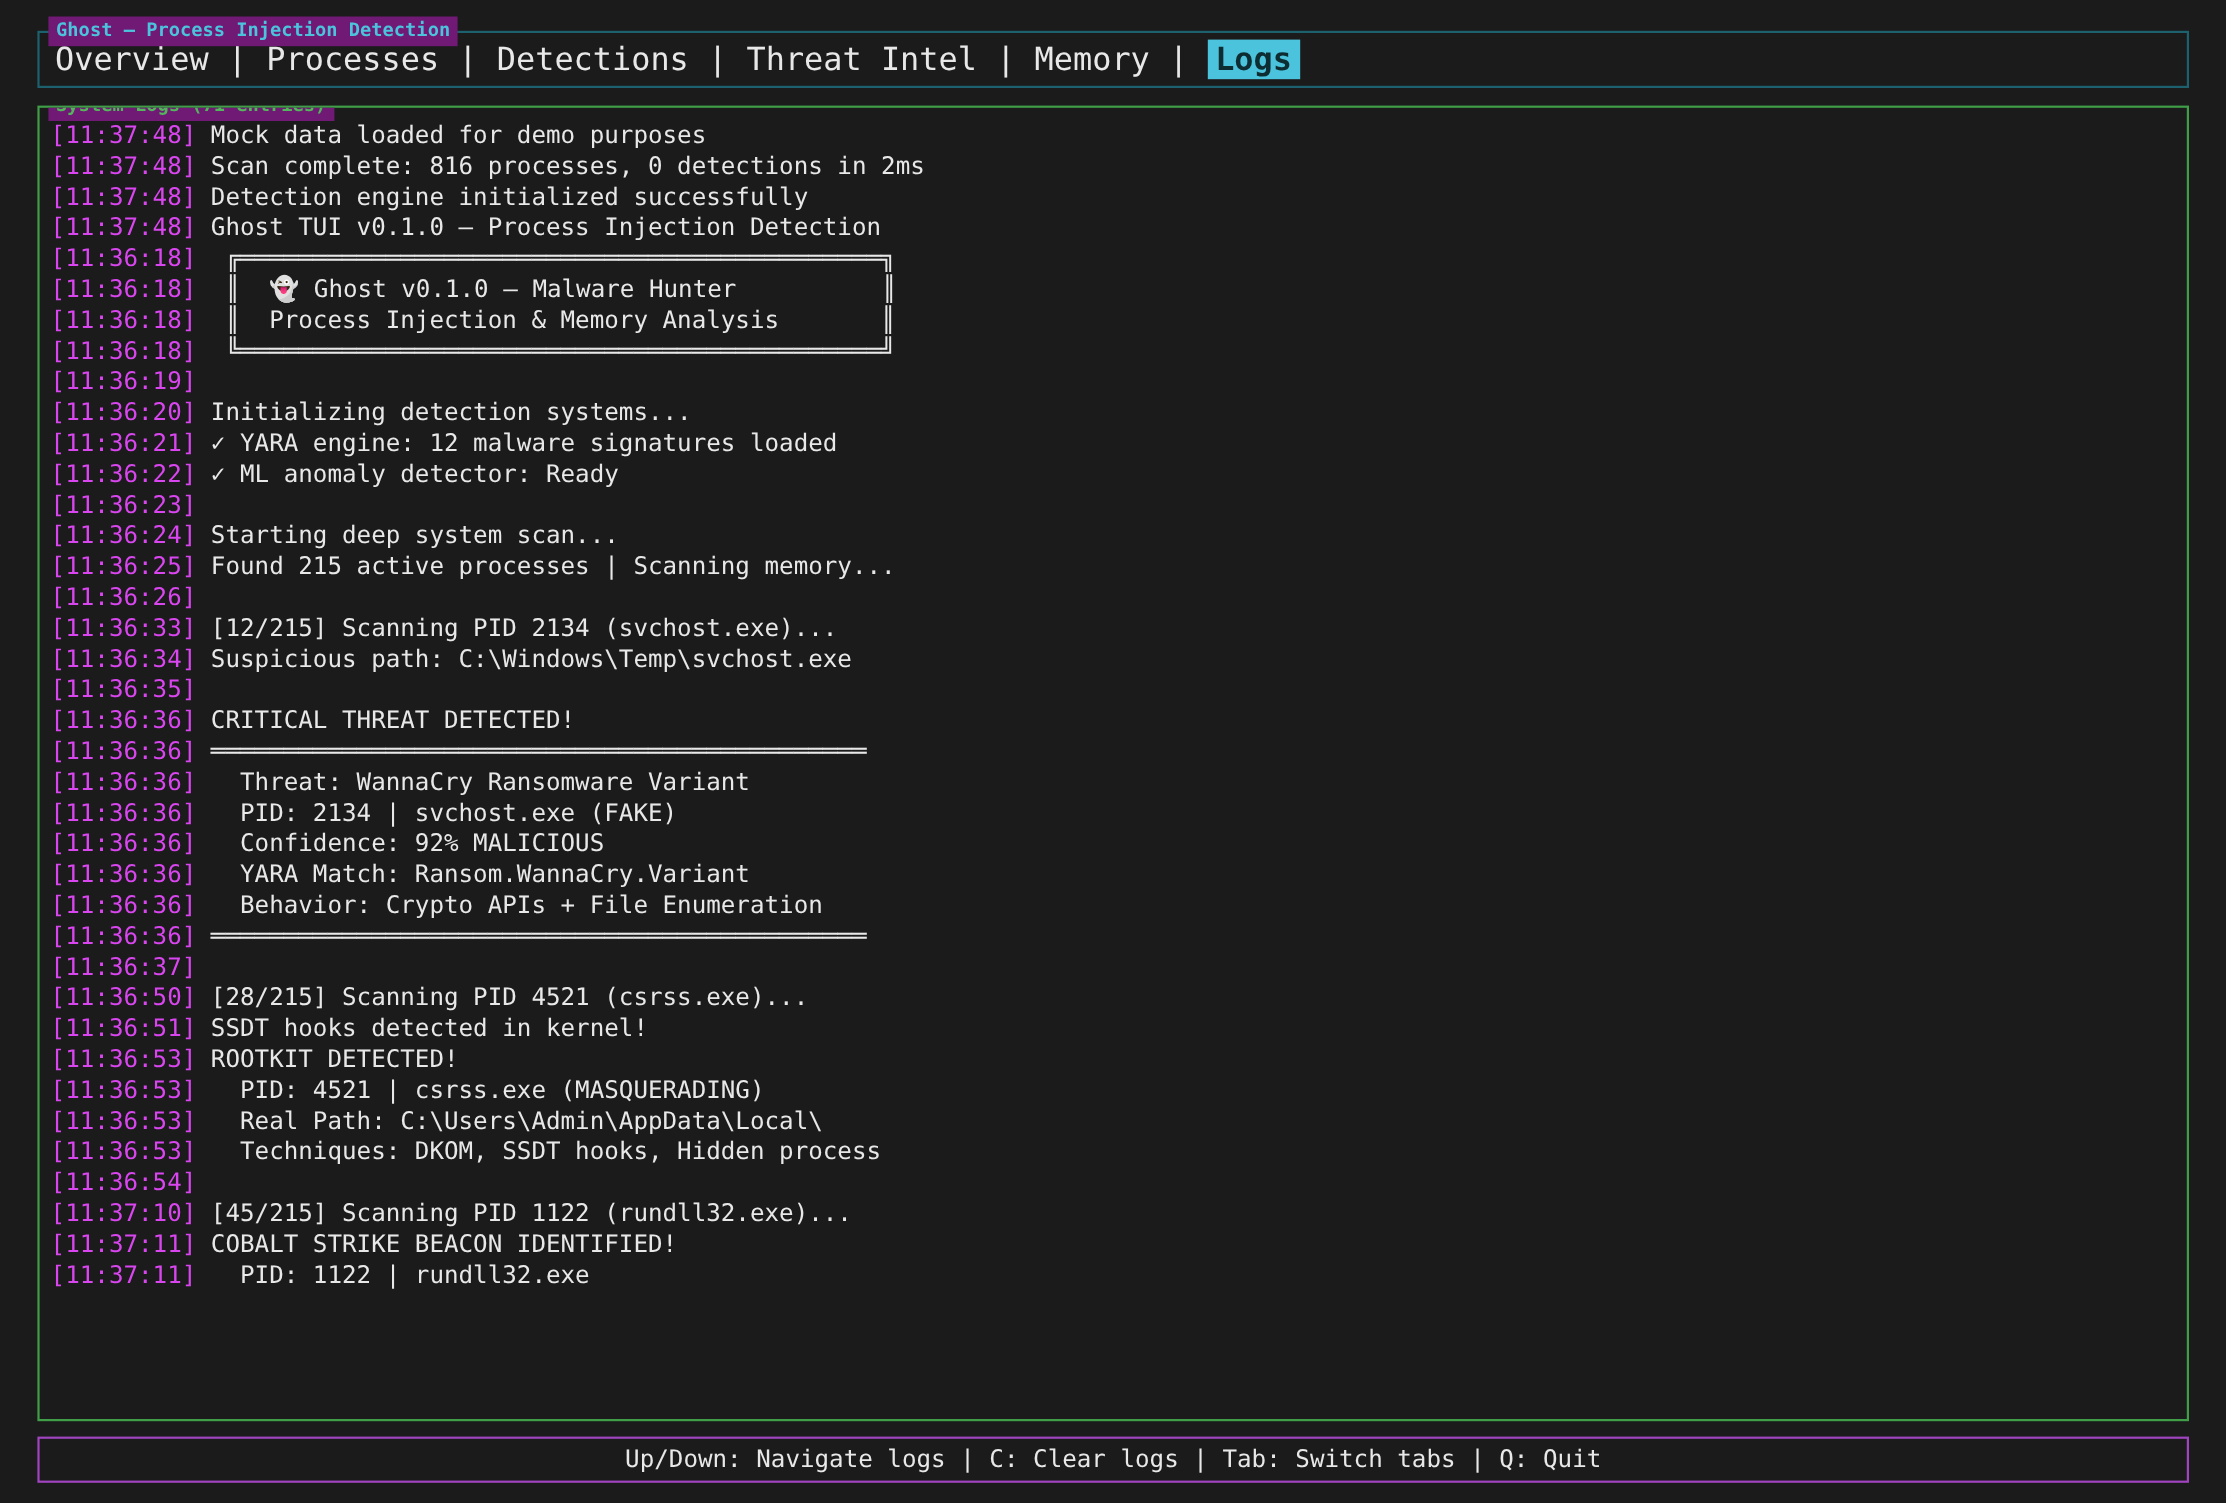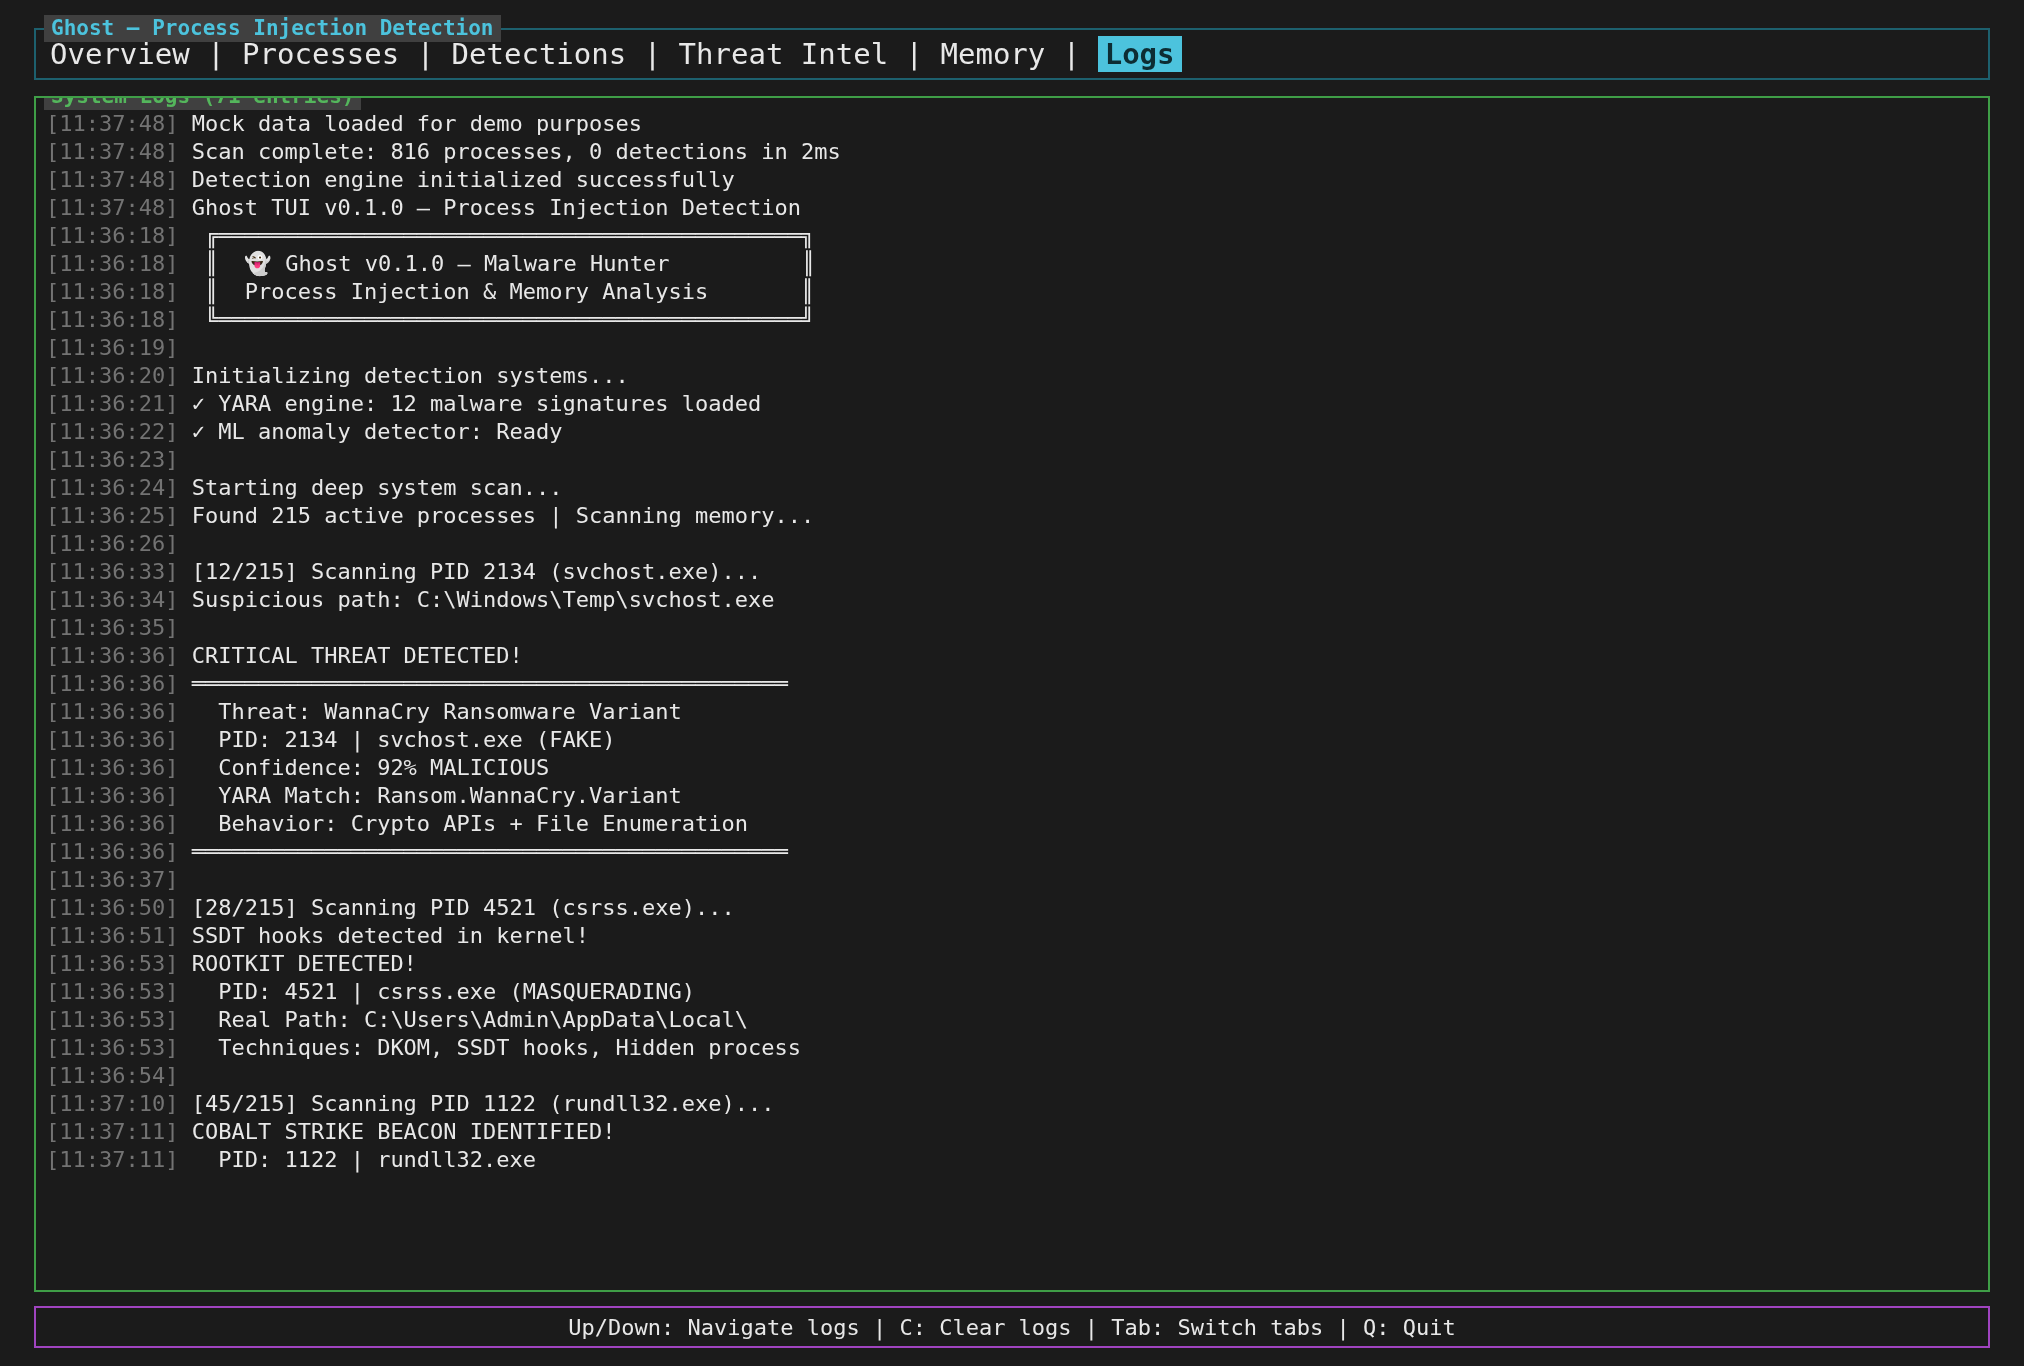--- a/index.html
+++ b/index.html
@@ -14,23 +14,23 @@
   }
   .screen {
     width: 2024px; height: 1366px;
     display: flex; flex-direction: column;
     padding: 28px 34px 18px 34px;
   }
   .box { position: relative; border: 2px solid; }
   .box-title {
     position: absolute;
     top: -15px; left: 8px;
-    background: #404040;
+    background: #701a75;
     padding: 0 7px;
-    font-size: 21px;
+    font-size: 17px;
     line-height: 27px;
     font-weight: bold;
     white-space: pre;
   }
   
   .tabs-box { flex: 0 0 auto; height: 52px; border-color: #1d606e; }
   .tabs-box .box-title { color: #4cc3dd; }
   .tabs {
     display: flex; align-items: center;
     height: 100%;
@@ -52,21 +52,21 @@
     border-color: #3f9e47;
     overflow: hidden;
   }
   .logs-box .box-title { color: #54b65c; }
   .log-lines { padding: 12px 10px 0 10px; }
   .log-line {
     white-space: pre;
     font-size: 22px;
     line-height: 28px;
   }
-  .log-time { color: #737373; text-align: right; }
+  .log-time { color: #d946ef; text-align: right; }
   .log-text { color: #e8e8e8; }
   
   .footer-box {
     flex: 0 0 auto;
     height: 42px;
     margin-top: 14px;
     border-color: #a044c0;
     display: flex; align-items: center; justify-content: center;
   }
   .footer-text { font-size: 22px; white-space: pre; }

